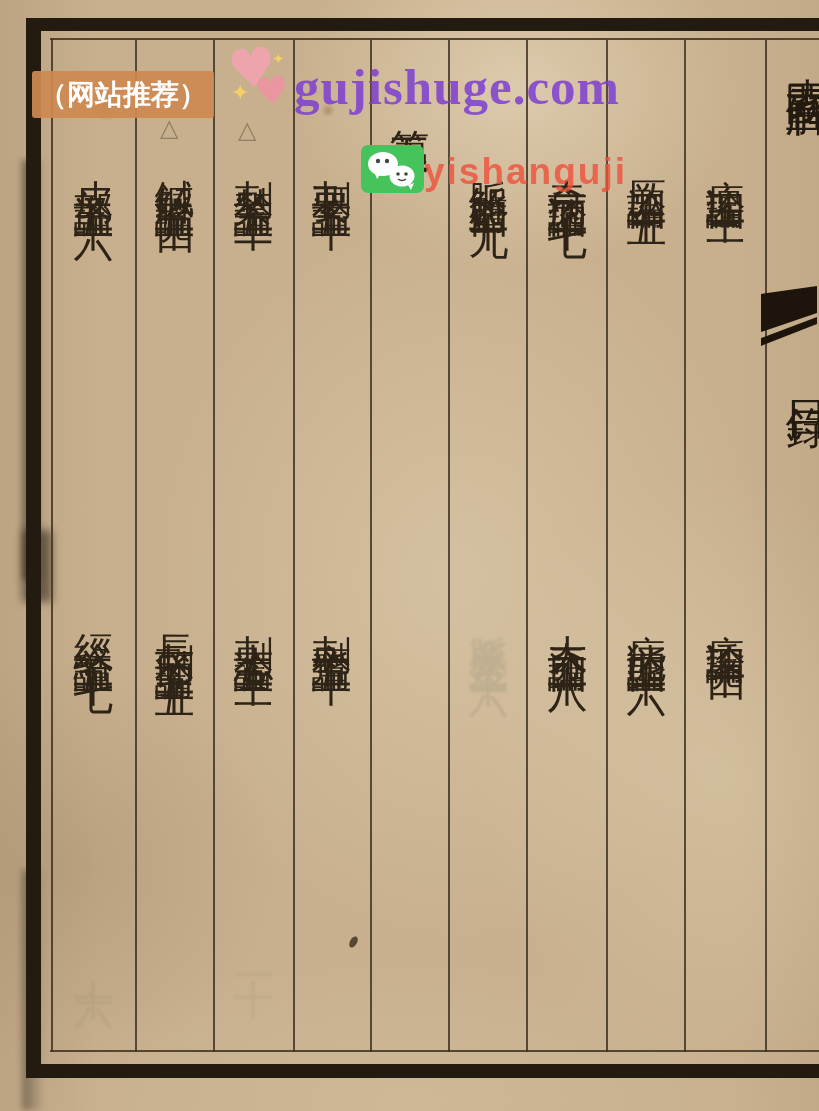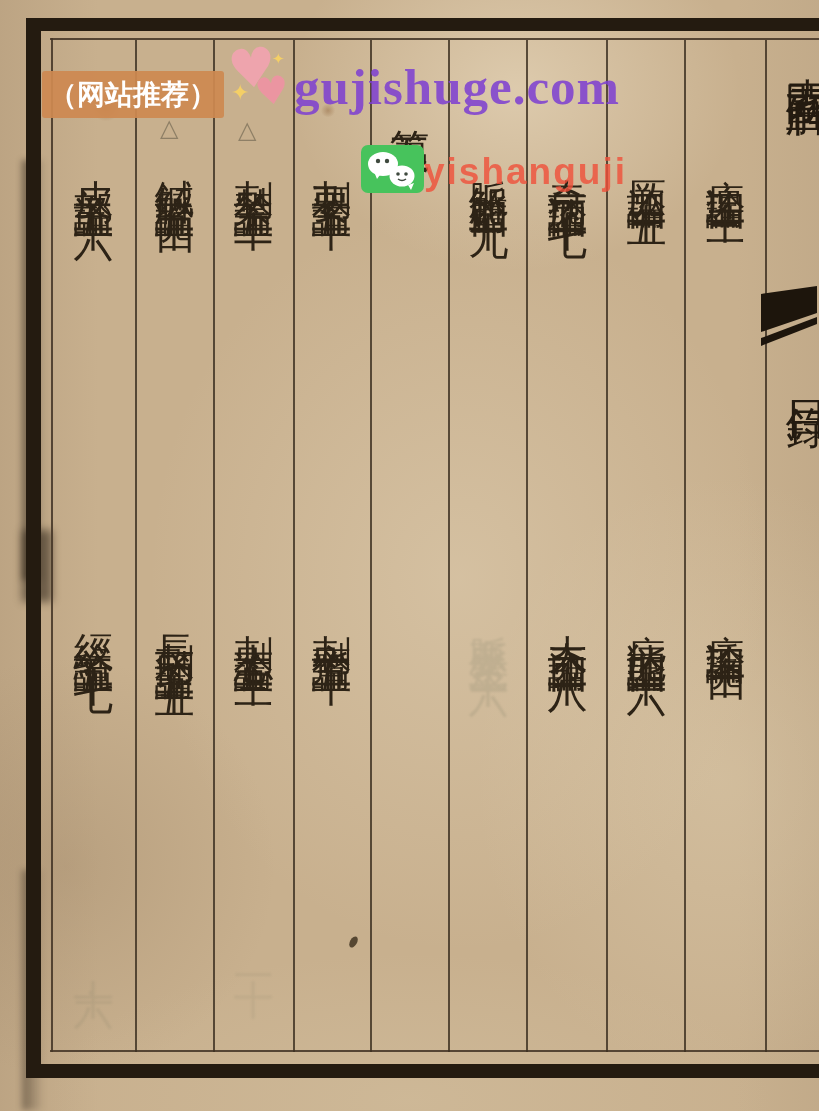--- a/index.html
+++ b/index.html
@@ -126,21 +126,21 @@
   <div class="vtext ghost" style="left:230px;top:948px;opacity:.09;">十一</div>
 
   <div class="vtext margintext" style="left:782px;top:42px;">素問直解</div>
   <svg class="abs" style="left:758px;top:286px;" width="61" height="74" viewBox="0 0 61 74">
     <polygon points="3,8 59,0 59,27 3,46" fill="#1d150c"></polygon>
     <polygon points="3,52 59,31 59,38 3,60" fill="#1d150c"></polygon>
   </svg>
   <div class="vtext margintext" style="left:782px;top:366px;">目錄</div>
 
 
-  <div class="wm-badge" style="background:rgba(205,137,81,.93);color:#ffffff;margin-left:10px;">（网站推荐）</div>
+  <div class="wm-badge" style="background:rgba(205,137,81,.93);color:#ffffff;">（网站推荐）</div>
 
   <div class="heart" style="left:228px;top:42px;font-size:54px;color:#f3a3b1;transform:rotate(-6deg);opacity:.9;">♥</div>
   <div class="heart" style="left:255px;top:72px;font-size:38px;color:#ef93a4;transform:rotate(-8deg);opacity:.9;">♥</div>
   <div class="sparkle" style="left:231px;top:82px;font-size:22px;color:#f4cf66;">✦</div>
   <div class="sparkle" style="left:272px;top:52px;font-size:15px;color:#f4cf66;">✦</div>
 
   <div class="wm-domain" style="color:#7d3ed2;">gujishuge.com</div>
 
   <svg class="abs" style="left:361px;top:145px;" width="63" height="48" viewBox="0 0 63 48">
     <rect x="0" y="0" width="63" height="48" rx="7" fill="#47c35c"></rect>

